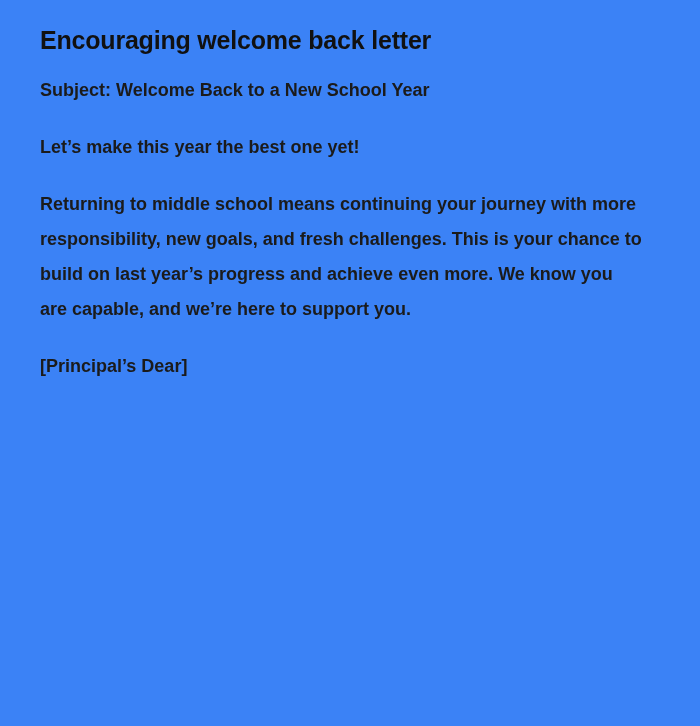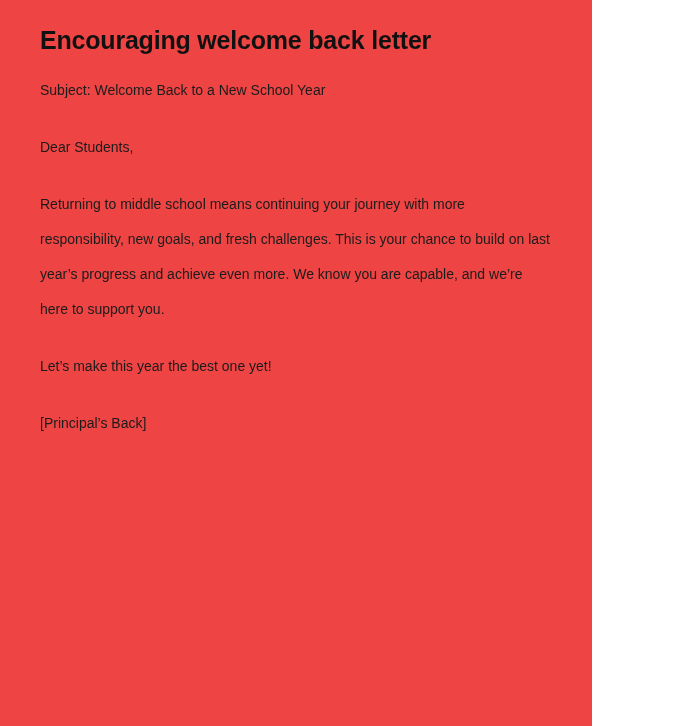--- a/index.html
+++ b/index.html
@@ -9,56 +9,55 @@
   }
   body {
     width: 700px;
     height: 726px;
     overflow: hidden;
     font-family: "Liberation Sans", sans-serif;
     -webkit-font-smoothing: antialiased;
   }
   .article {
     box-sizing: border-box;
-    width: 592px;
+    width: 700px;
     min-height: 726px;
     padding: 0 40px;
-    background: #ef4444;
+    background: #3b82f6;
   }
   .article-title {
     margin: 0;
     padding-top: 24px;
     font-size: 25px;
     font-weight: 700;
     line-height: 32px;
     letter-spacing: -0.2px;
     color: #111111;
   }
   .article-body {
     padding-top: 6px;
   }
   .para {
     margin: 0;
     padding: 11px 0;
-    font-size: 14px;
-    font-weight: 400;
+    font-size: 18px;
+    font-weight: 700;
     line-height: 35px;
     color: #1b1b1b;
     max-width: 604px;
     word-wrap: break-word;
   }
 </style>
 </head>
 <body>
 
 <article class="article">
 
   <h1 class="article-title">Encouraging welcome back letter</h1>
 
   <div class="article-body">
     <p class="para">Subject: Welcome Back to a New School Year</p>
-    <p class="para">Dear Students,</p>
+    <p class="para">Let’s make this year the best one yet!</p>
     <p class="para">Returning to middle school means continuing your journey with more responsibility, new goals, and fresh challenges. This is your chance to build on last year’s progress and achieve even more. We know you are capable, and we’re here to support you.</p>
-    <p class="para">Let’s make this year the best one yet!</p>
-    <p class="para">[Principal’s Back]</p>
+    <p class="para">[Principal’s Dear]</p>
   </div>
 
 </article>
 
 </body></html>

